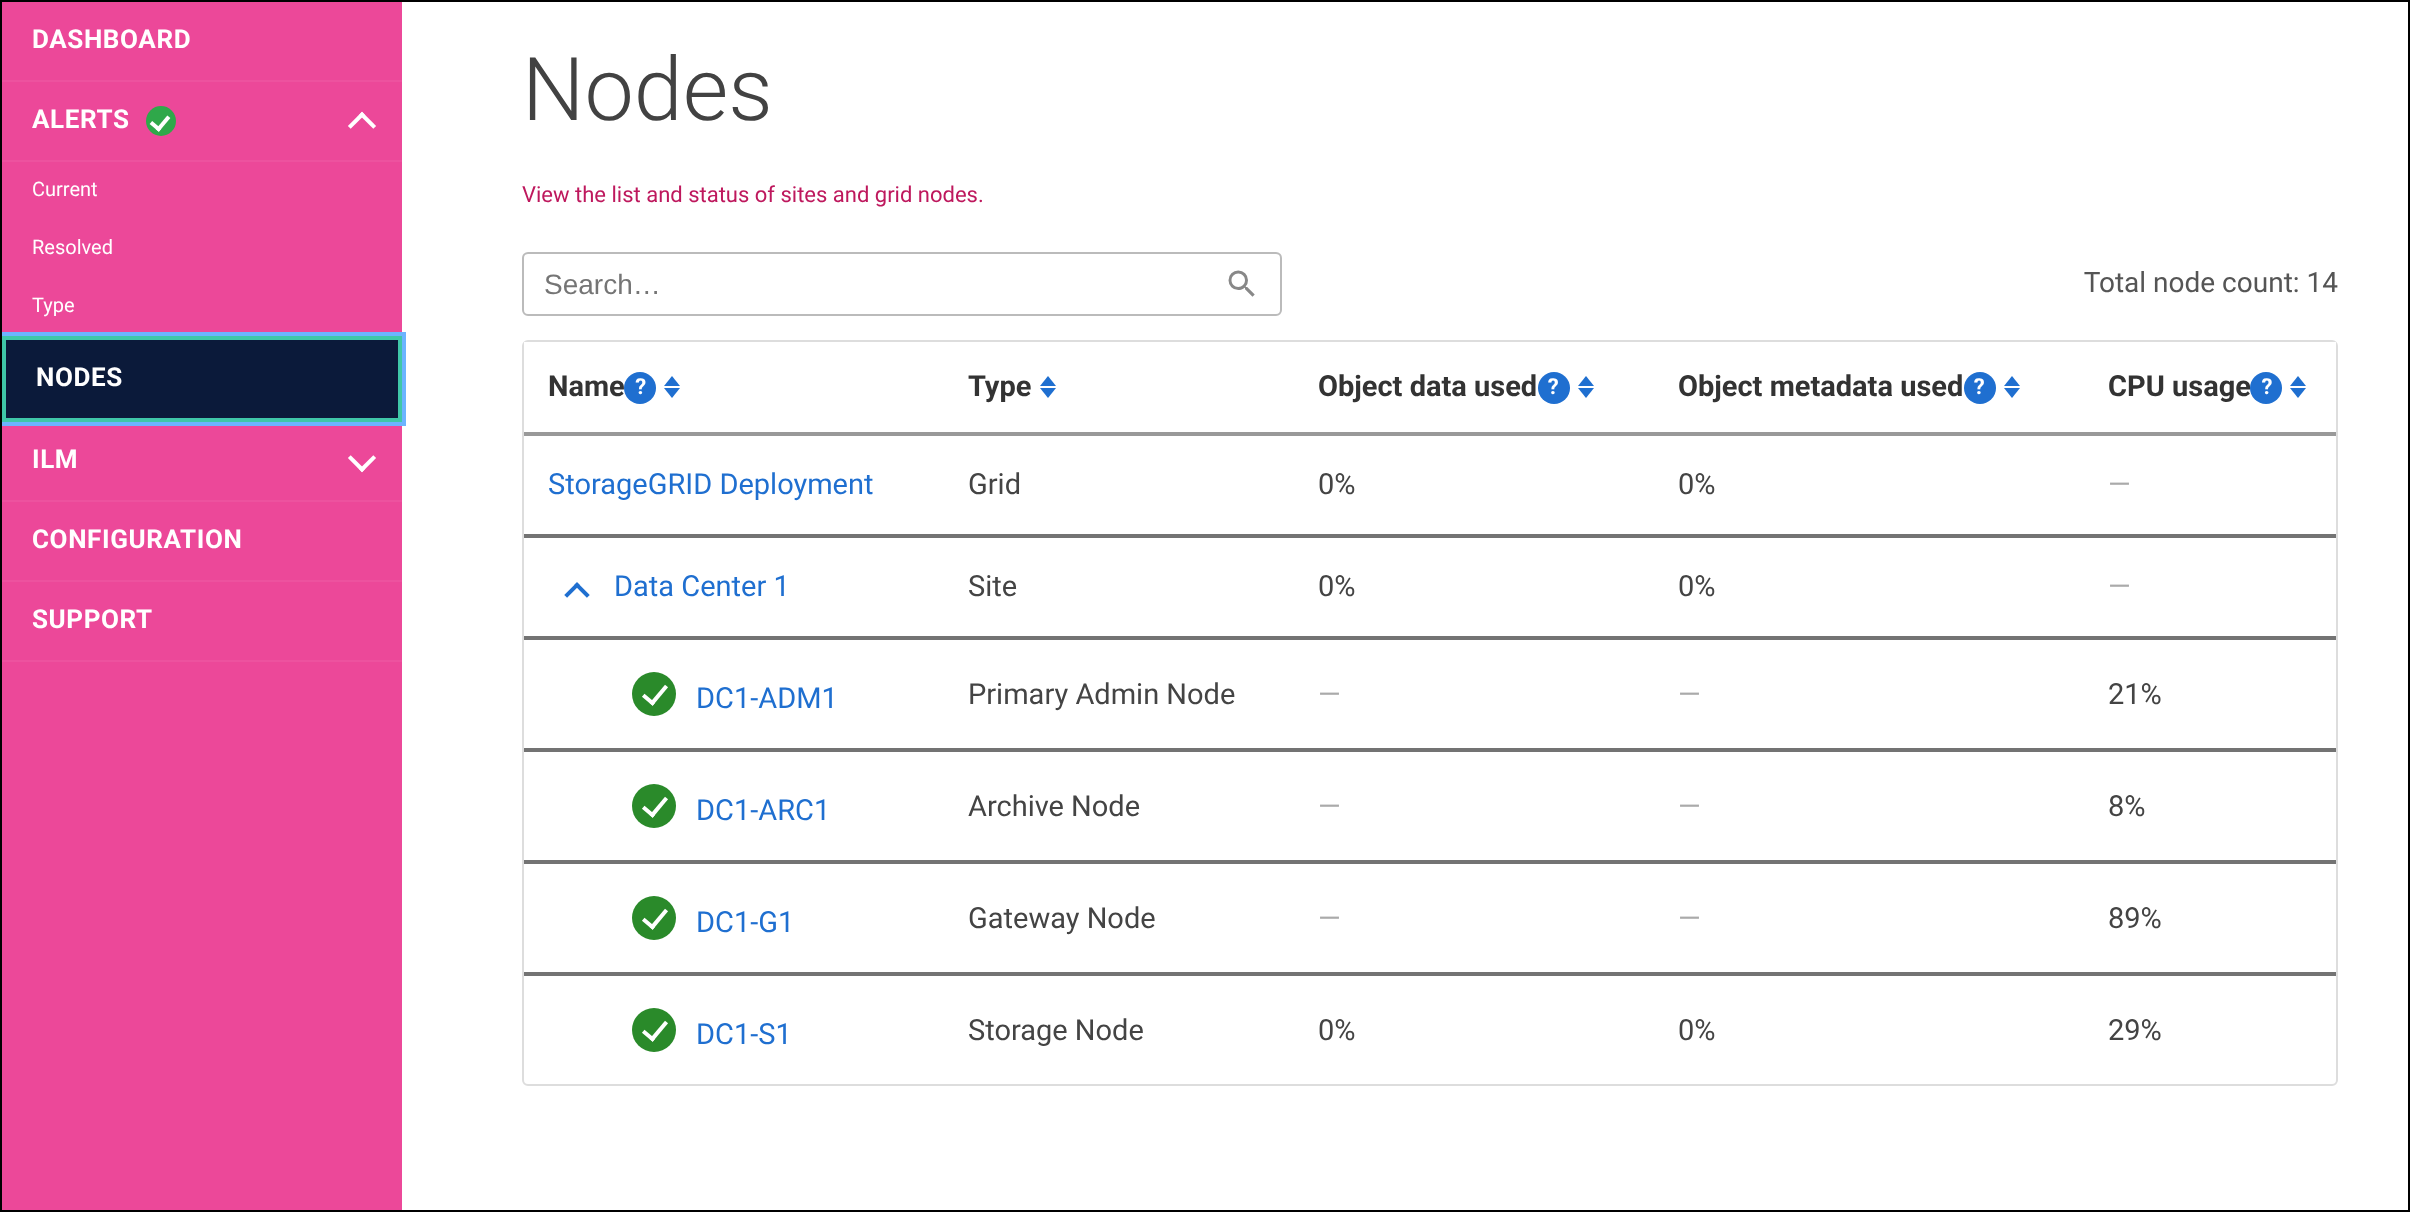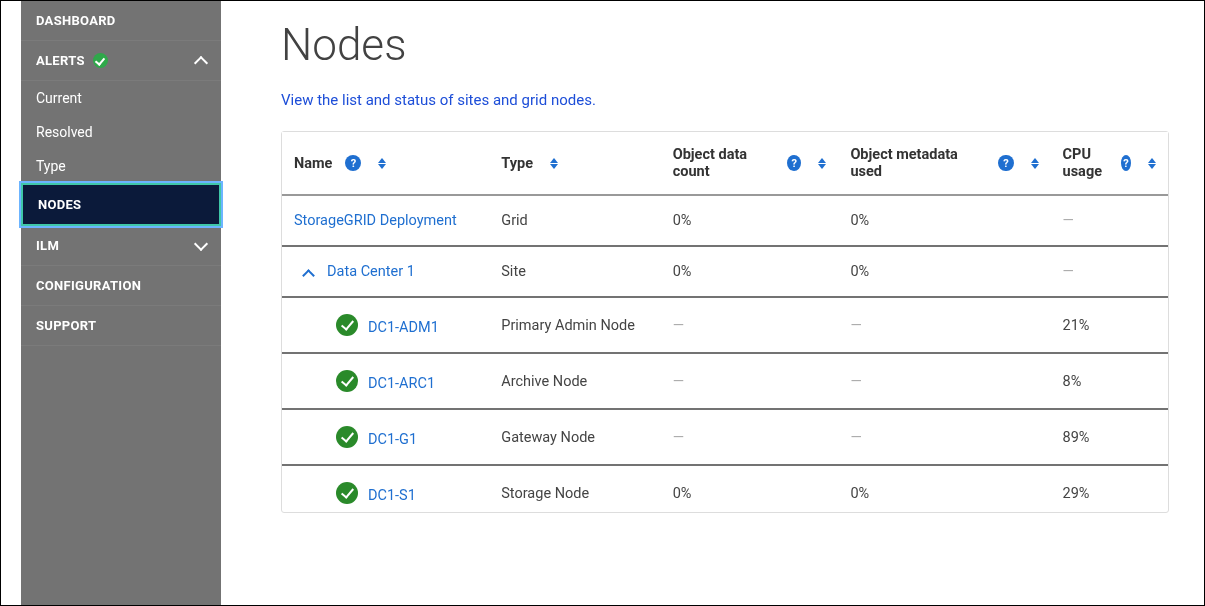--- a/index.html
+++ b/index.html
@@ -9,39 +9,38 @@
     width: 1205px;
     height: 606px;
     overflow: hidden;
     border: 1px solid #000;
   }
   .layout { display: flex; height: 100%; }
 
   
   .sidebar {
     width: 200px;
-    background: #737373;
+    background: #ec4899;
     color: #fff;
     flex-shrink: 0;
     display: flex;
     flex-direction: column;
-    margin-left: 20px;
   }
   .nav-item {
     padding: 12px 15px;
     font-size: 13.5px;
     cursor: pointer;
     display: flex;
     align-items: center;
     gap: 8px;
     border-bottom: 1px solid rgba(255,255,255,0.06);
   }
   .nav-item.top { font-weight: 700; font-size: 13px; letter-spacing: .3px; }
   .nav-item .spacer { flex: 1; }
-  .nav-sub { padding: 9px 15px; font-size: 14px; cursor: pointer; }
+  .nav-sub { padding: 9px 15px; font-size: 10px; cursor: pointer; }
   .nav-item.selected {
     background: #0b1a3a;
     border: 2px solid #3fc7a8;
     outline: 2px solid #6cb4ff;
     outline-offset: 0;
     font-weight: 700;
   }
   .check-badge {
     width: 15px; height: 15px; border-radius: 50%;
     background: #2fa84a; position: relative; display:inline-block;
@@ -51,21 +50,21 @@
     width:4px; height:7px; border:solid #fff; border-width:0 2px 2px 0;
     transform: rotate(40deg);
   }
   .chev { width:10px; height:10px; border:solid #fff; border-width:0 2px 2px 0; display:inline-block; }
   .chev.up { transform: rotate(-135deg); margin-top:4px;}
   .chev.down { transform: rotate(45deg); margin-bottom:3px;}
 
   
   .main { flex:1; padding: 18px 35px 0 60px; overflow:hidden; position:relative; }
   .page-title { font-size: 44px; font-weight:300; color:#424242; margin-bottom:20px; }
-  .page-desc { font-size:15px; color:#1d4ed8; margin-bottom:22px; }
+  .page-desc { font-size:11px; color:#be185d; margin-bottom:22px; }
 
   .toolbar { display:flex; align-items:center; margin-bottom:12px; }
   .search-wrap {
     border:1px solid #bbb; border-radius:3px; display:flex; align-items:center;
     padding: 6px 10px; width: 380px;
   }
   .search-wrap input {
     border:none; outline:none; font-size:14px; flex:1; color:#555;
   }
   .search-wrap svg { width:18px; height:18px; fill:#888; }
@@ -73,21 +72,21 @@
 
   
   .table-wrap { border:1px solid #ddd; border-radius:3px; position:relative; }
   .table-scroll { max-height: 380px; overflow-y:auto; }
   table { width:100%; border-collapse: collapse; font-size:14.5px; }
   thead th {
     text-align:left; padding: 14px 12px; color:#333; font-weight:700;
     border-bottom: 2px solid #999;
     background:#fff;
   }
-  th .th-inner { display:flex; align-items:center; gap:13px; }
+  th .th-inner { display:flex; align-items:center; gap:0; }
   .help-ico {
     display:inline-flex; width:16px; height:16px; border-radius:50%;
     background:#1f6fd0; color:#fff; font-size:11px; font-weight:700;
     align-items:center; justify-content:center;
   }
   .sort-ico { display:inline-flex; flex-direction:column; gap:1px; margin-left:4px;}
   .sort-ico span{ width:0;height:0;border-left:4px solid transparent;border-right:4px solid transparent;}
   .sort-ico .u{border-bottom:5px solid #1f6fd0;}
   .sort-ico .d{border-top:5px solid #1f6fd0;}
 
@@ -157,20 +156,29 @@
     </div>
     <div class="nav-item top">
       <span>SUPPORT</span>
     </div>
   </nav>
 
   <main class="main">
     <h1 class="page-title">Nodes</h1>
     <p class="page-desc">View the list and status of sites and grid nodes.</p>
 
+    <div class="toolbar">
+      <div class="search-wrap">
+        <input type="text" placeholder="Search…" style="">
+        <svg viewBox="0 0 24 24">
+            <path d="M15.5 14h-.79l-.28-.27A6.471 6.471 0 0 0 16 9.5 6.5 6.5 0 1 0 9.5 16c1.61 0 3.09-.59 4.23-1.57l.27.28v.79l5 4.99L20.49 19l-4.99-5zm-6 0C7.01 14 5 11.99 5 9.5S7.01 5 9.5 5 14 7.01 14 9.5 11.99 14 9.5 14z"></path>
+          </svg>
+      </div>
+      <span class="total-count">Total node count: 14</span>
+    </div>
 
     <div class="table-wrap">
       <div class="table-scroll">
         <table>
           <thead>
             <tr>
               <th class="col-name">
                 <span class="th-inner">
                   <span>Name</span>
                   <span class="help-ico">?</span>
@@ -184,21 +192,21 @@
                 <span class="th-inner">
                   <span>Type</span>
                   <span class="sort-ico">
                       <span class="u"></span>
                       <span class="d"></span>
                     </span>
                 </span>
               </th>
               <th class="col-obj">
                 <span class="th-inner">
-                  <span>Object data count</span>
+                  <span>Object data used</span>
                   <span class="help-ico">?</span>
                   <span class="sort-ico">
                       <span class="u"></span>
                       <span class="d"></span>
                     </span>
                 </span>
               </th>
               <th class="col-meta">
                 <span class="th-inner">
                   <span>Object metadata used</span>

